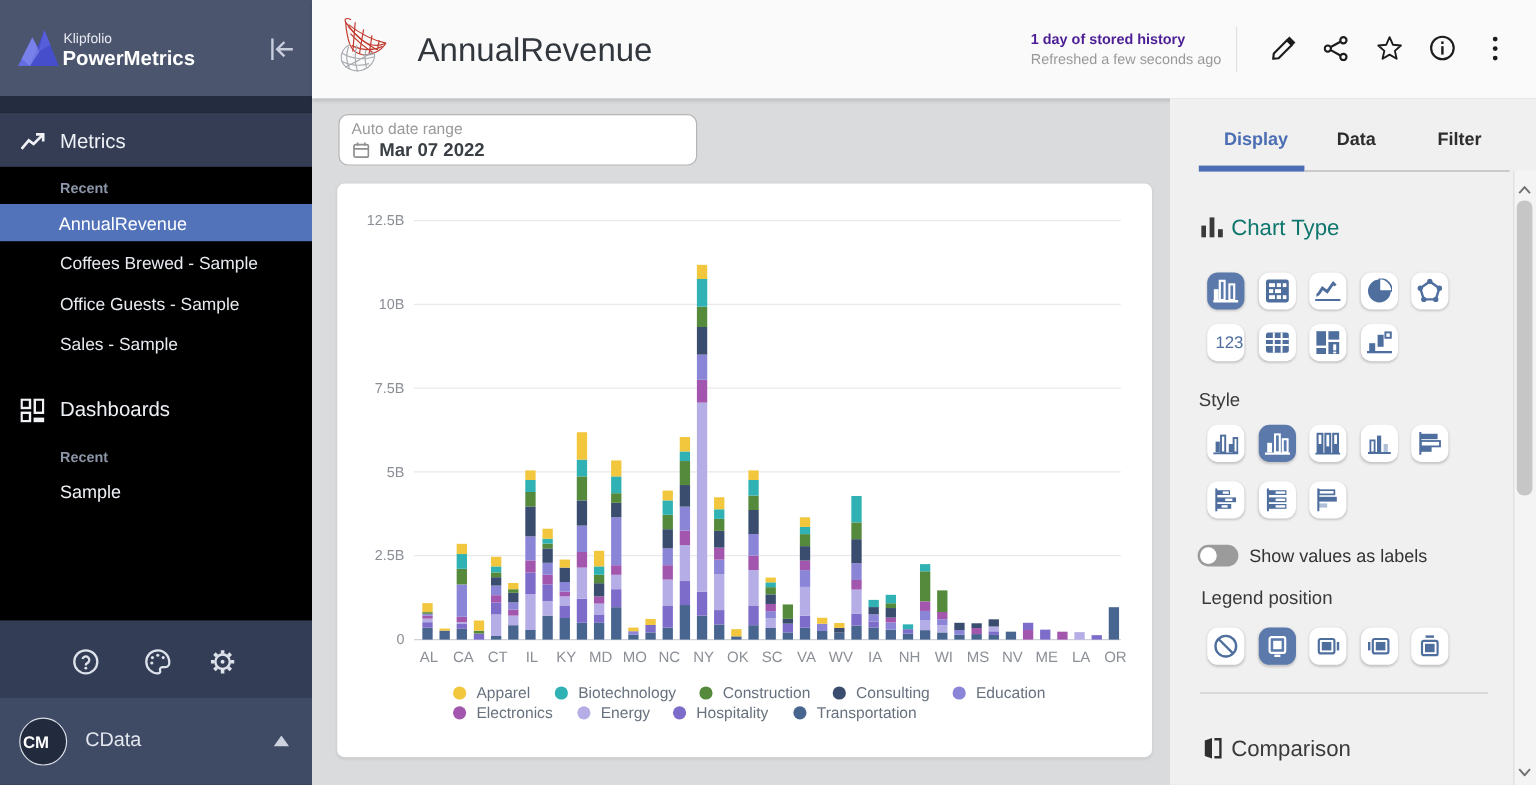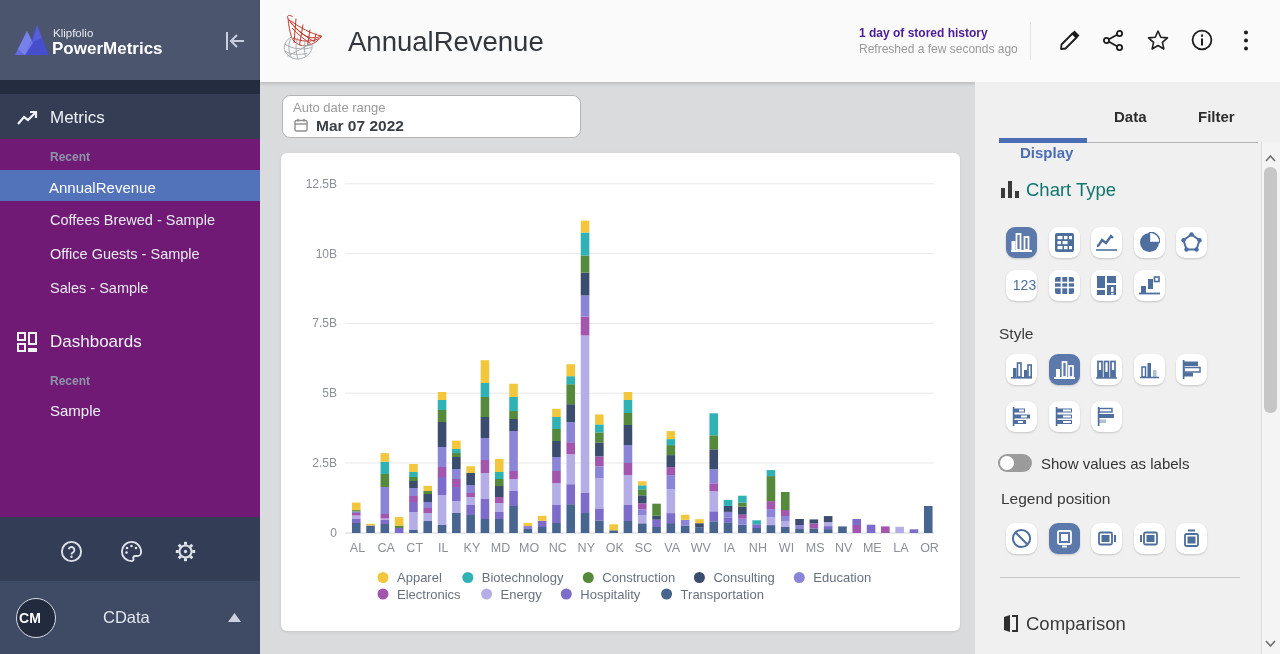--- a/index.html
+++ b/index.html
@@ -1,18 +1,18 @@
 <!DOCTYPE html>
 <html><head><meta charset="utf-8"><style>
 *{margin:0;padding:0;box-sizing:border-box;font-family:"Liberation Sans",sans-serif;}
 body{width:1280px;height:654px;overflow:hidden;position:relative;background:#dadbdd;}
 .abs{position:absolute;}
 </style></head><body>
 
-<div class="abs" style="left:0;top:0;width:260px;height:654px;background:#701a75;">
+<div class="abs" style="left:0;top:0;width:260px;height:654px;background:#000000;">
  <div class="abs" style="left:0;top:0;width:260px;height:80px;background:#4b566e;"></div>
  <div class="abs" style="left:0;top:80px;width:260px;height:14px;background:#242d40;"></div>
  <div class="abs" style="left:0;top:94px;width:260px;height:45px;background:#343d53;"></div>
 
  <svg class="abs" style="left:15px;top:22px" width="36" height="36" viewBox="0 0 36 36">
    <polygon points="0,33 12,9 24,33" fill="#626ce0"></polygon>
    <polygon points="10,33 22,3 34,33" fill="#474ecb"></polygon>
    <polygon points="12,9 18,21 10,33 3,27" fill="#8790ee" opacity="0.6"></polygon>
    <polygon points="22,3 27,15.5 17,21" fill="#5a63dd" opacity="0.8"></polygon>
  </svg>
@@ -72,21 +72,21 @@
      <line x1="5" y1="12" x2="1.9" y2="12"></line>
         <line x1="7.05" y1="7.05" x2="4.9" y2="4.9"></line>
      <line x1="12" y1="5" x2="12" y2="1.9"></line>
         <line x1="16.95" y1="7.05" x2="19.1" y2="4.9"></line>
    </g>
  </svg>
 
  <div class="abs" style="left:0;top:581px;width:260px;height:73px;background:#3f4a64;"></div>
  <div class="abs" style="left:16px;top:598px;width:40px;height:40px;border-radius:50%;background:#222b3d;border:1.5px solid #d8dce4;"></div>
  <div class="abs" style="left:16px;top:610px;width:28px;text-align:center;font-size:14px;font-weight:bold;color:#fff;">CM</div>
- <div class="abs" style="left:71px;top:608px;font-size:16.5px;color:#e3e7ee;margin-left:32px;">CData</div>
+ <div class="abs" style="left:71px;top:608px;font-size:16.5px;color:#e3e7ee;">CData</div>
  <svg class="abs" style="left:228px;top:613px" width="13" height="9" viewBox="0 0 13 9">
       <polygon points="6.5,0 13,9 0,9" fill="#ccd2de"></polygon>
     </svg>
 </div>
 
 <div class="abs" style="left:260px;top:0;width:1020px;height:82px;background:#fafafa;box-shadow:0 2px 3px rgba(0,0,0,0.14);"></div>
 
 <svg class="abs" style="left:283px;top:14px" width="42" height="50" viewBox="0 0 42 50">
   <g fill="none" stroke="#c23b2e" stroke-width="1" stroke-linejoin="round">
     <path d="M9.5 2.5 C6 0.5 3.5 1.5 5 4.5"></path>
@@ -124,21 +124,21 @@
   <rect x="10" y="9.5" width="2" height="7" fill="#1c1c1c"></rect>
     <rect x="10" y="5.5" width="2" height="2.2" fill="#1c1c1c"></rect>
 </svg>
 <svg class="abs" style="left:1242px;top:30px" width="8" height="21" viewBox="0 0 8 21">
   <circle cx="4" cy="2.6" r="2" fill="#1c1c1c"></circle>
     <circle cx="4" cy="10.5" r="2" fill="#1c1c1c"></circle>
     <circle cx="4" cy="18.4" r="2" fill="#1c1c1c"></circle>
 </svg>
 
 <div class="abs" style="left:975px;top:82px;width:305px;height:572px;background:#f0f0f0;"></div>
-<div class="abs" style="left:1020px;top:108px;font-size:15px;font-weight:bold;color:#4a6db3;margin-top:36px;">Display</div>
+<div class="abs" style="left:1020px;top:108px;font-size:15px;font-weight:bold;color:#4a6db3;">Display</div>
 <div class="abs" style="left:1114px;top:108px;font-size:15px;font-weight:bold;color:#2d2d2d;">Data</div>
 <div class="abs" style="left:1198px;top:108px;font-size:15px;font-weight:bold;color:#2d2d2d;">Filter</div>
 <div class="abs" style="left:999px;top:138px;width:88px;height:4.5px;background:#4a6db3;"></div>
 <div class="abs" style="left:1087px;top:141.5px;width:171px;height:1px;background:#b2b2b2;"></div>
 
 <svg class="abs" style="left:1001px;top:181px" width="19" height="17" viewBox="0 0 19 17">
   <rect x="0" y="7" width="4" height="10" fill="#3a3a3a"></rect>
     <rect x="7" y="0" width="4" height="17" fill="#3a3a3a"></rect>
     <rect x="14" y="10" width="4" height="7" fill="#3a3a3a"></rect>
 </svg>

